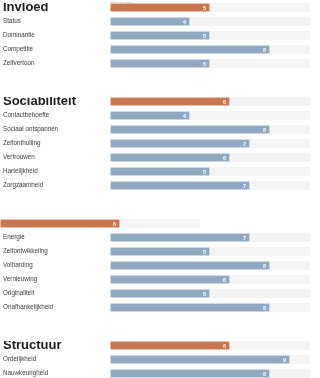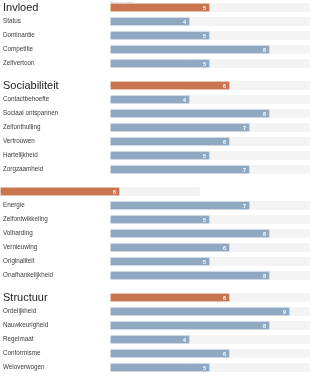--- a/index.html
+++ b/index.html
@@ -29,42 +29,42 @@
     letter-spacing: 0.15px;
     color: #b4b4b4;
     line-height: 5px;
     white-space: nowrap;
   }
   .section {
     margin: 0;
     padding: 0;
   }
   .section + .section {
-    margin-top: 8px;
+    margin-top: 24px;
   }
   .row {
     position: relative;
     height: 14px;
     display: flex;
     align-items: center;
   }
   .row .label {
     width: 110px;
     box-sizing: border-box;
     padding-left: 3px;
     padding-right: 3px;
     font-size: 6.3px;
     line-height: 8px;
     color: #3b3b3b;
     white-space: nowrap;
     overflow: hidden;
   }
   .row.header .label {
-    font-weight: normal;
-    font-size: 11px;
+    font-weight: bold;
+    font-size: 13px;
     color: #1d1d1d;
   }
   .track {
     position: relative;
     width: 200px;
     height: 9px;
     background: #f4f4f4;
     border-radius: 1.5px;
   }
   .fill {

